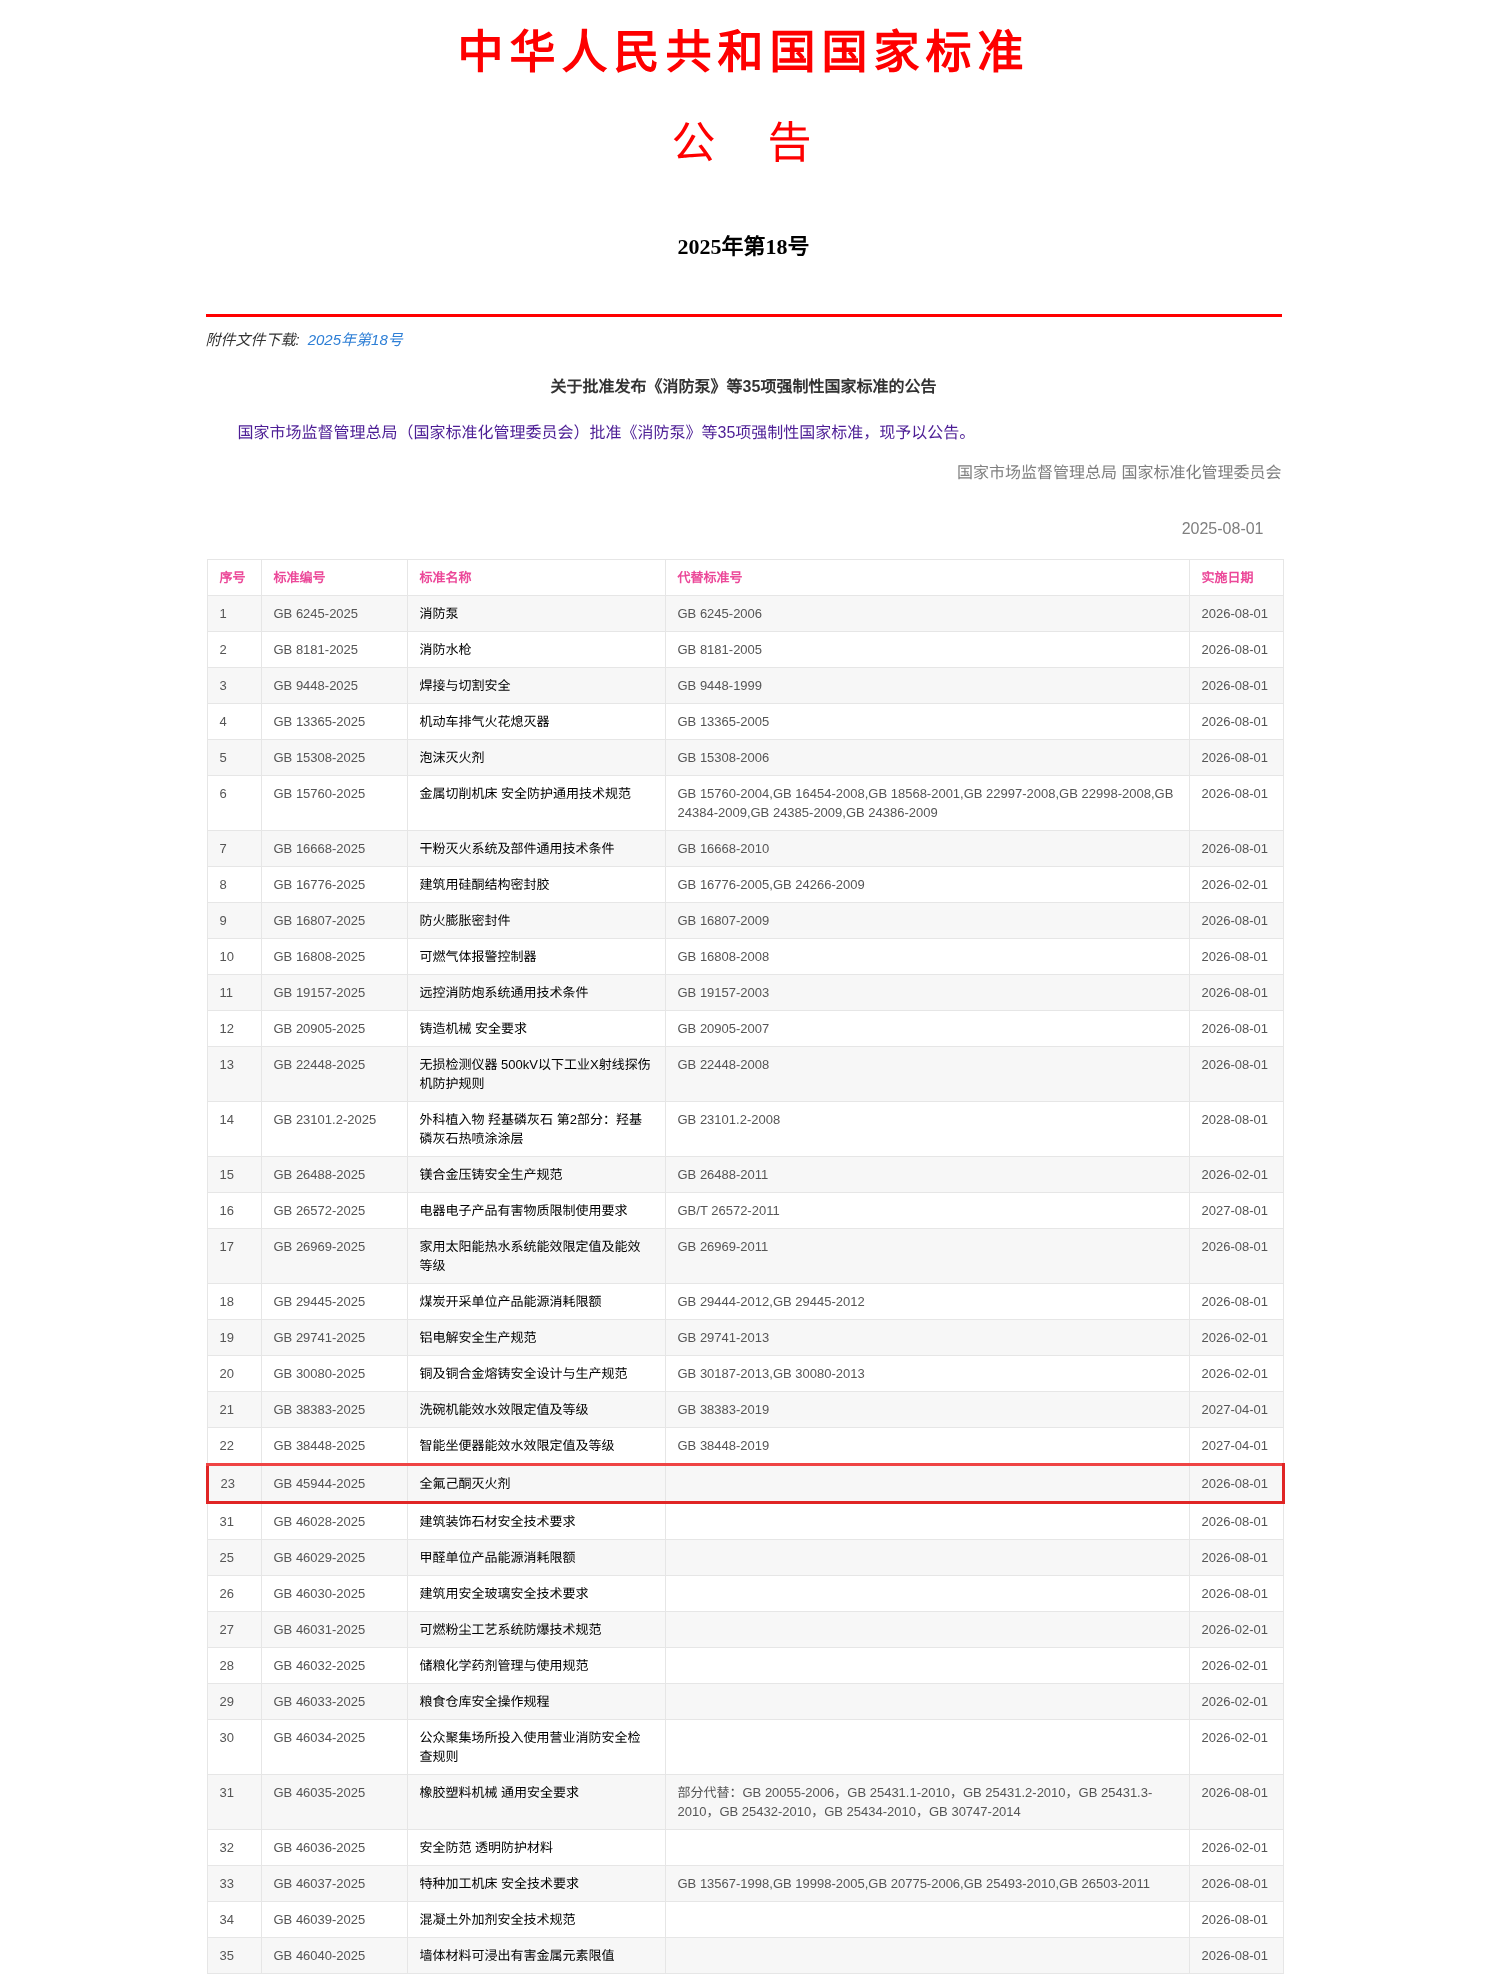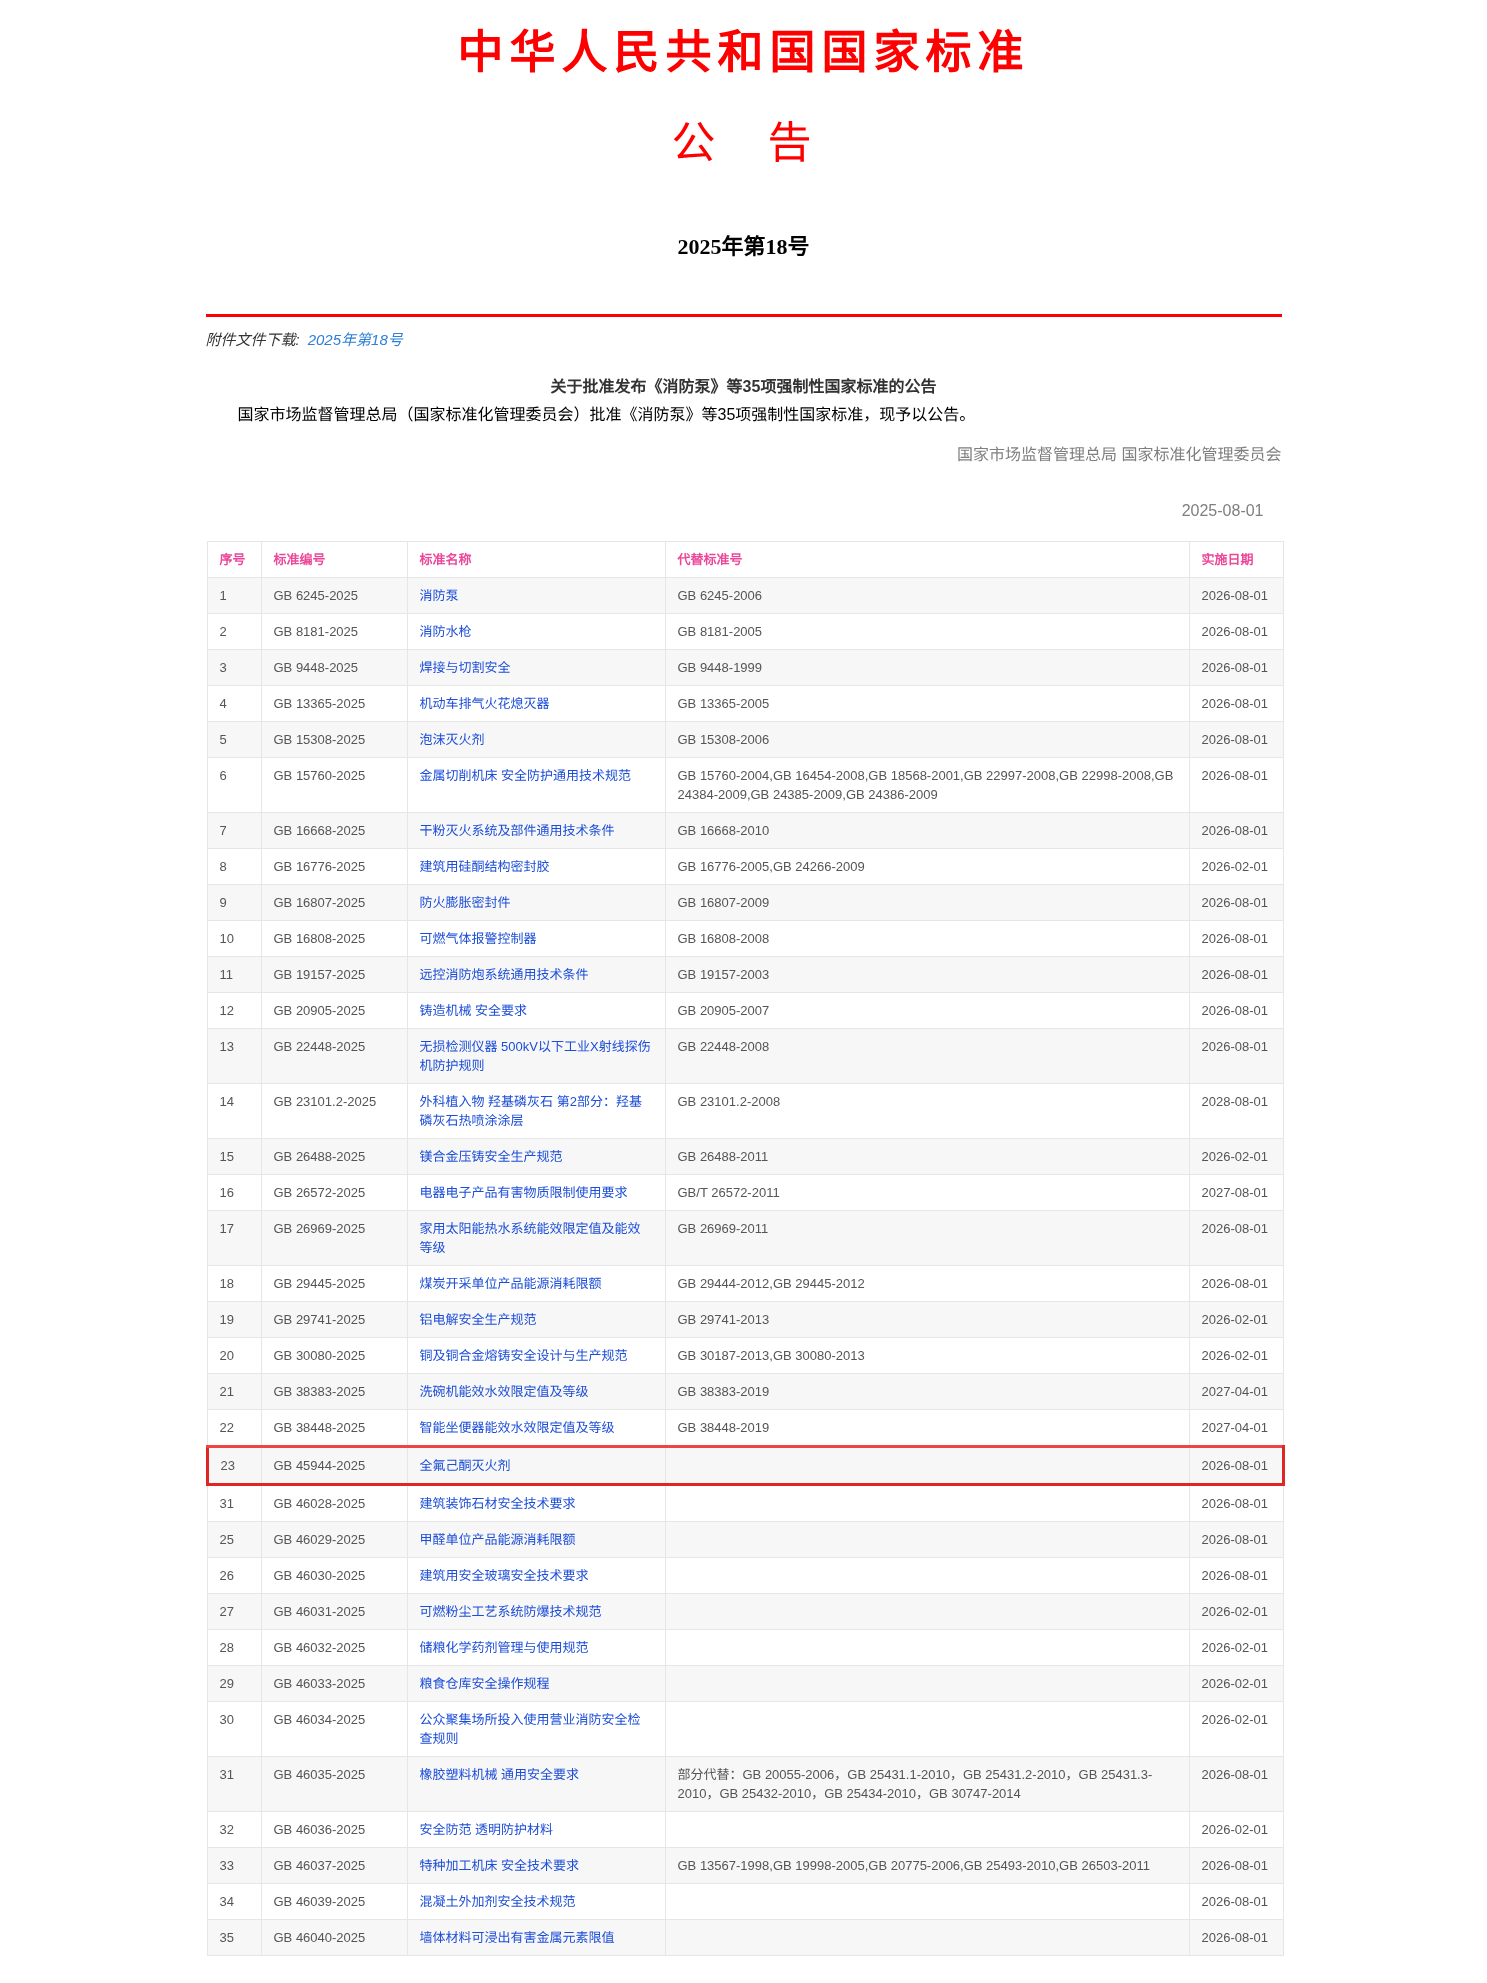--- a/index.html
+++ b/index.html
@@ -48,22 +48,23 @@
   
   .announcement-heading {
     margin-top: 22px;
     text-align: center;
     font-size: 16px;
     font-weight: bold;
     color: #333;
     line-height: 28px;
   }
   .announcement-body {
+    margin-top: 18px;
     font-size: 16px;
-    color: #000000;
+    color: #4c1d95;
     line-height: 28px;
     text-indent: 2em;
   }
   .signature { margin-top: 14px; text-align: right; font-size: 16px; color: #7f7f7f; line-height: 24px; }
   .signature-date { margin-top: 32px; text-align: right; font-size: 16px; color: #7f7f7f; line-height: 24px; padding-right: 18px; }
 
   
   table.standards {
     margin-top: 18px;
     border-collapse: collapse;
@@ -80,21 +81,21 @@
     line-height: 19px;
     word-wrap: break-word;
   }
   table.standards th { color: #ec4899; font-weight: bold; background: #fff; }
   col.c-seq      { width: 54px; }
   col.c-code     { width: 146px; }
   col.c-name     { width: 258px; }
   col.c-replaces { width: 524px; }
   col.c-date     { width: 94px; }
   tbody tr:nth-child(odd) { background: #f7f7f7; }
-  tbody td a { color: #1d4ed8; text-decoration: none; }
+  tbody td a { color: #000000; text-decoration: none; }
   tr.hl td { border-top: 3px solid #ef4444; border-bottom: 3px solid #e02525; }
   tr.hl td:first-child { border-left: 3px solid #e02525; }
   tr.hl td:last-child  { border-right: 3px solid #e02525; }
 </style>
 </head>
 <body>
 
 <div class="container">
 
   <div class="masthead">

